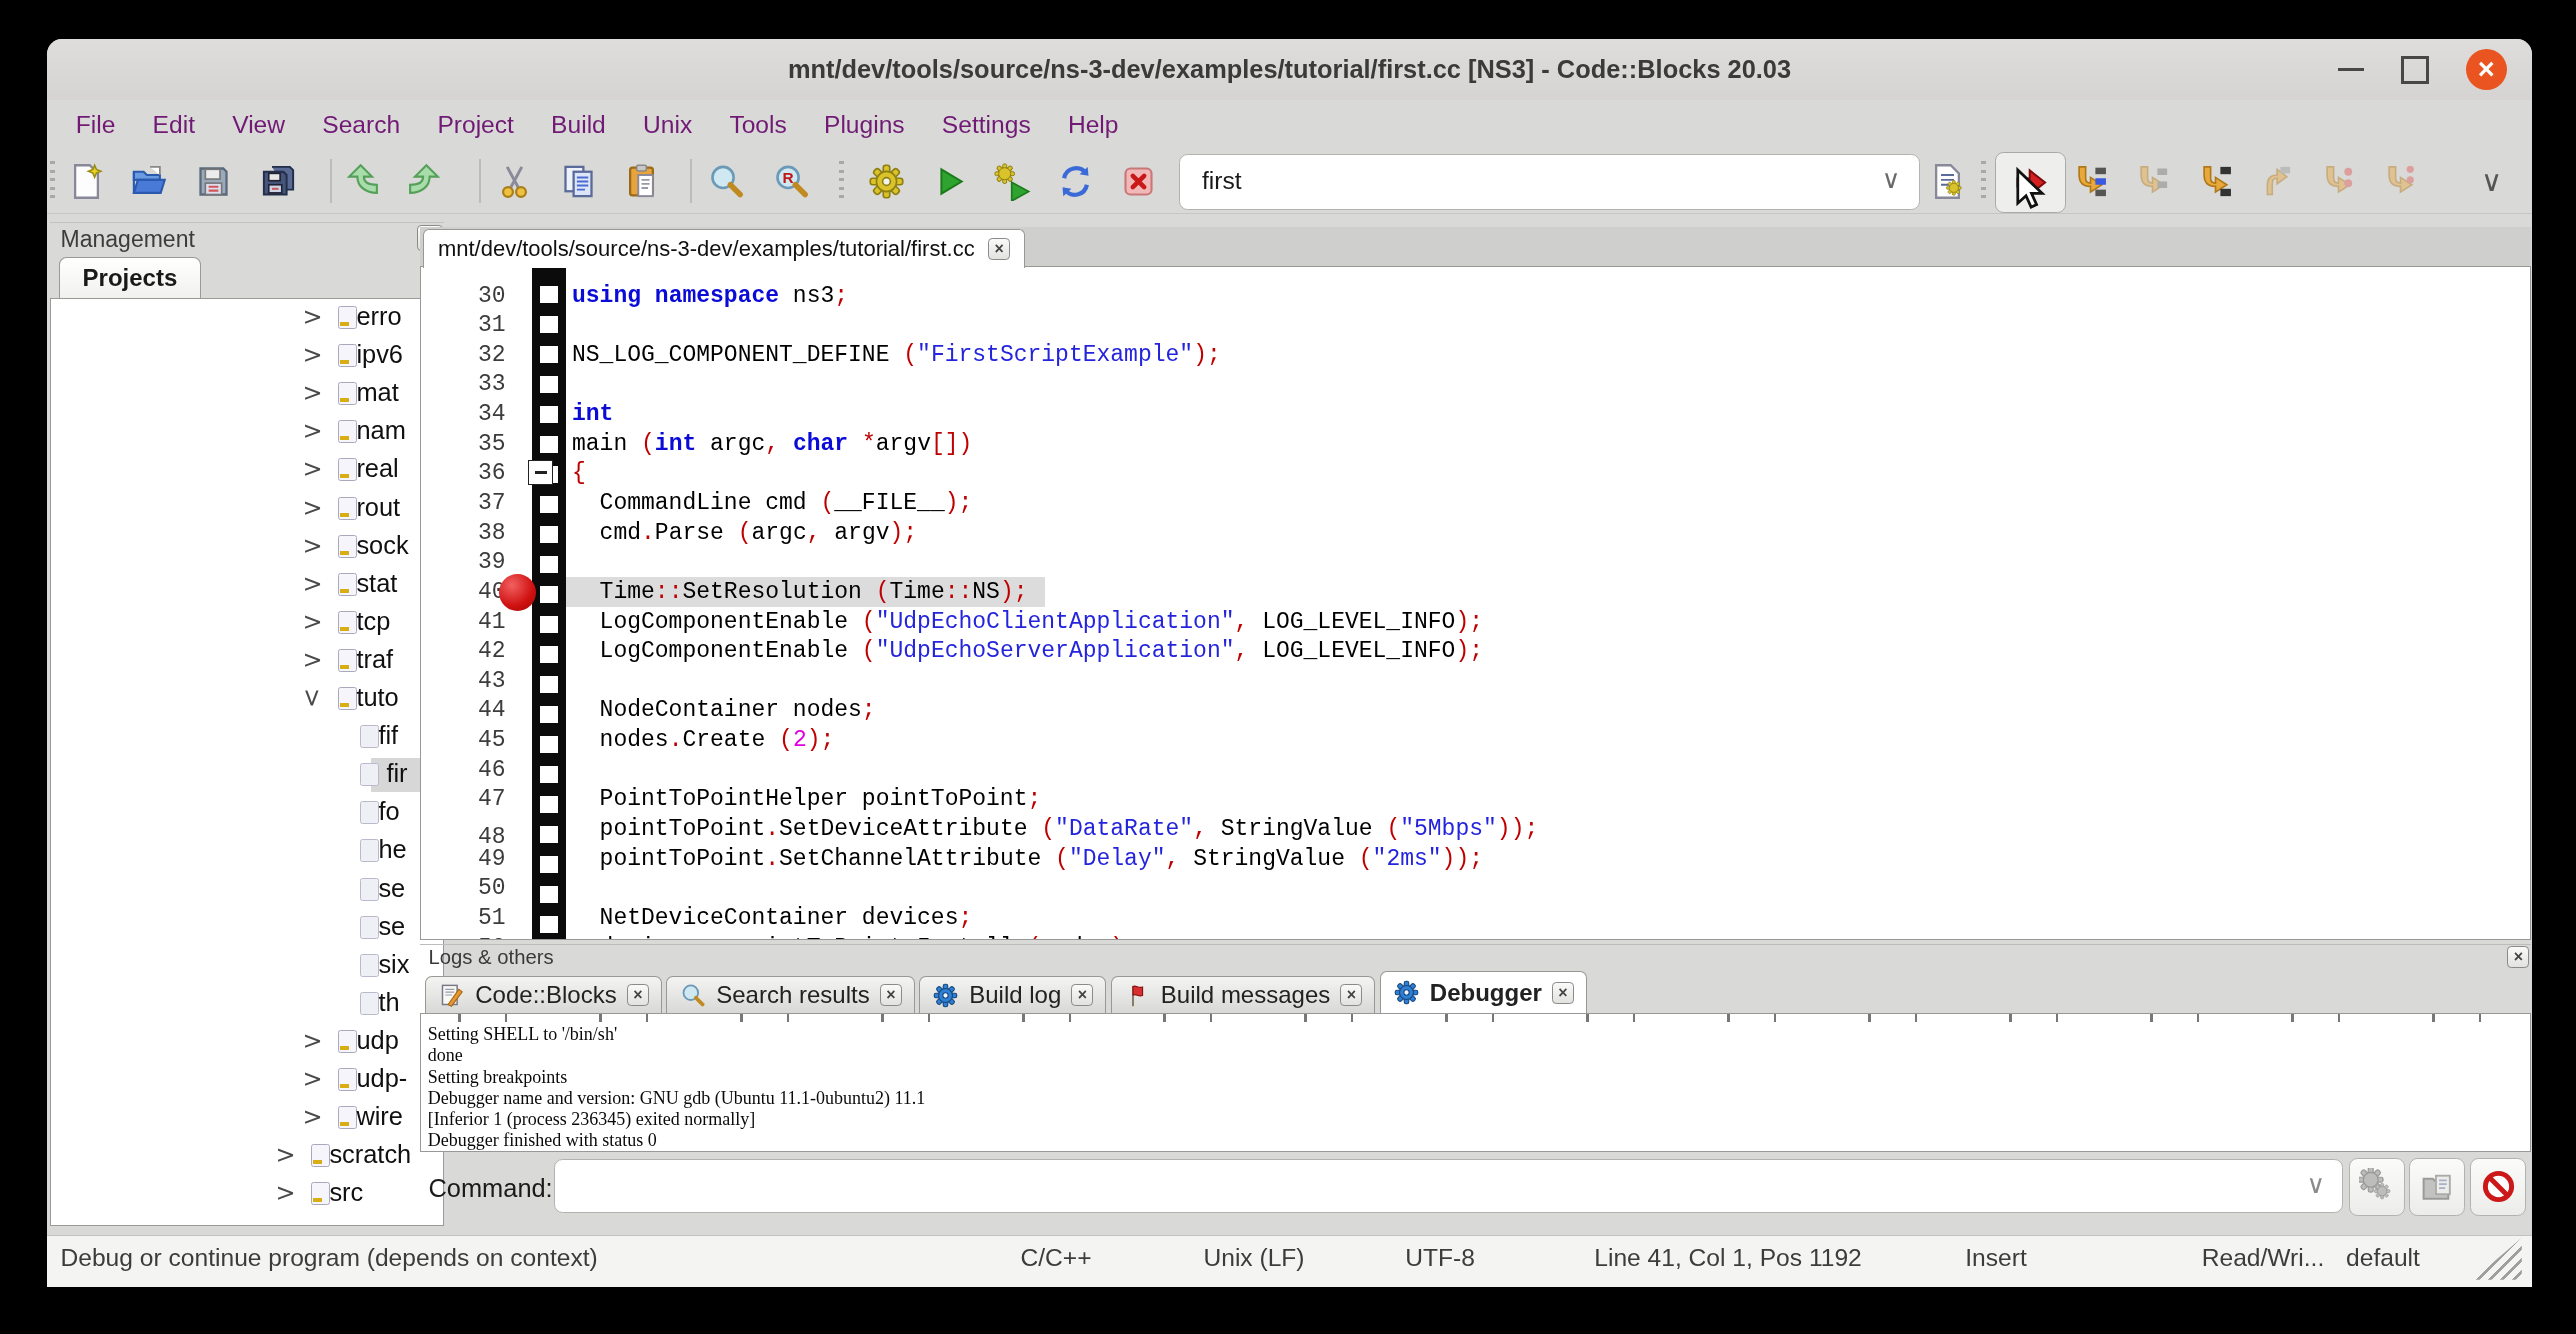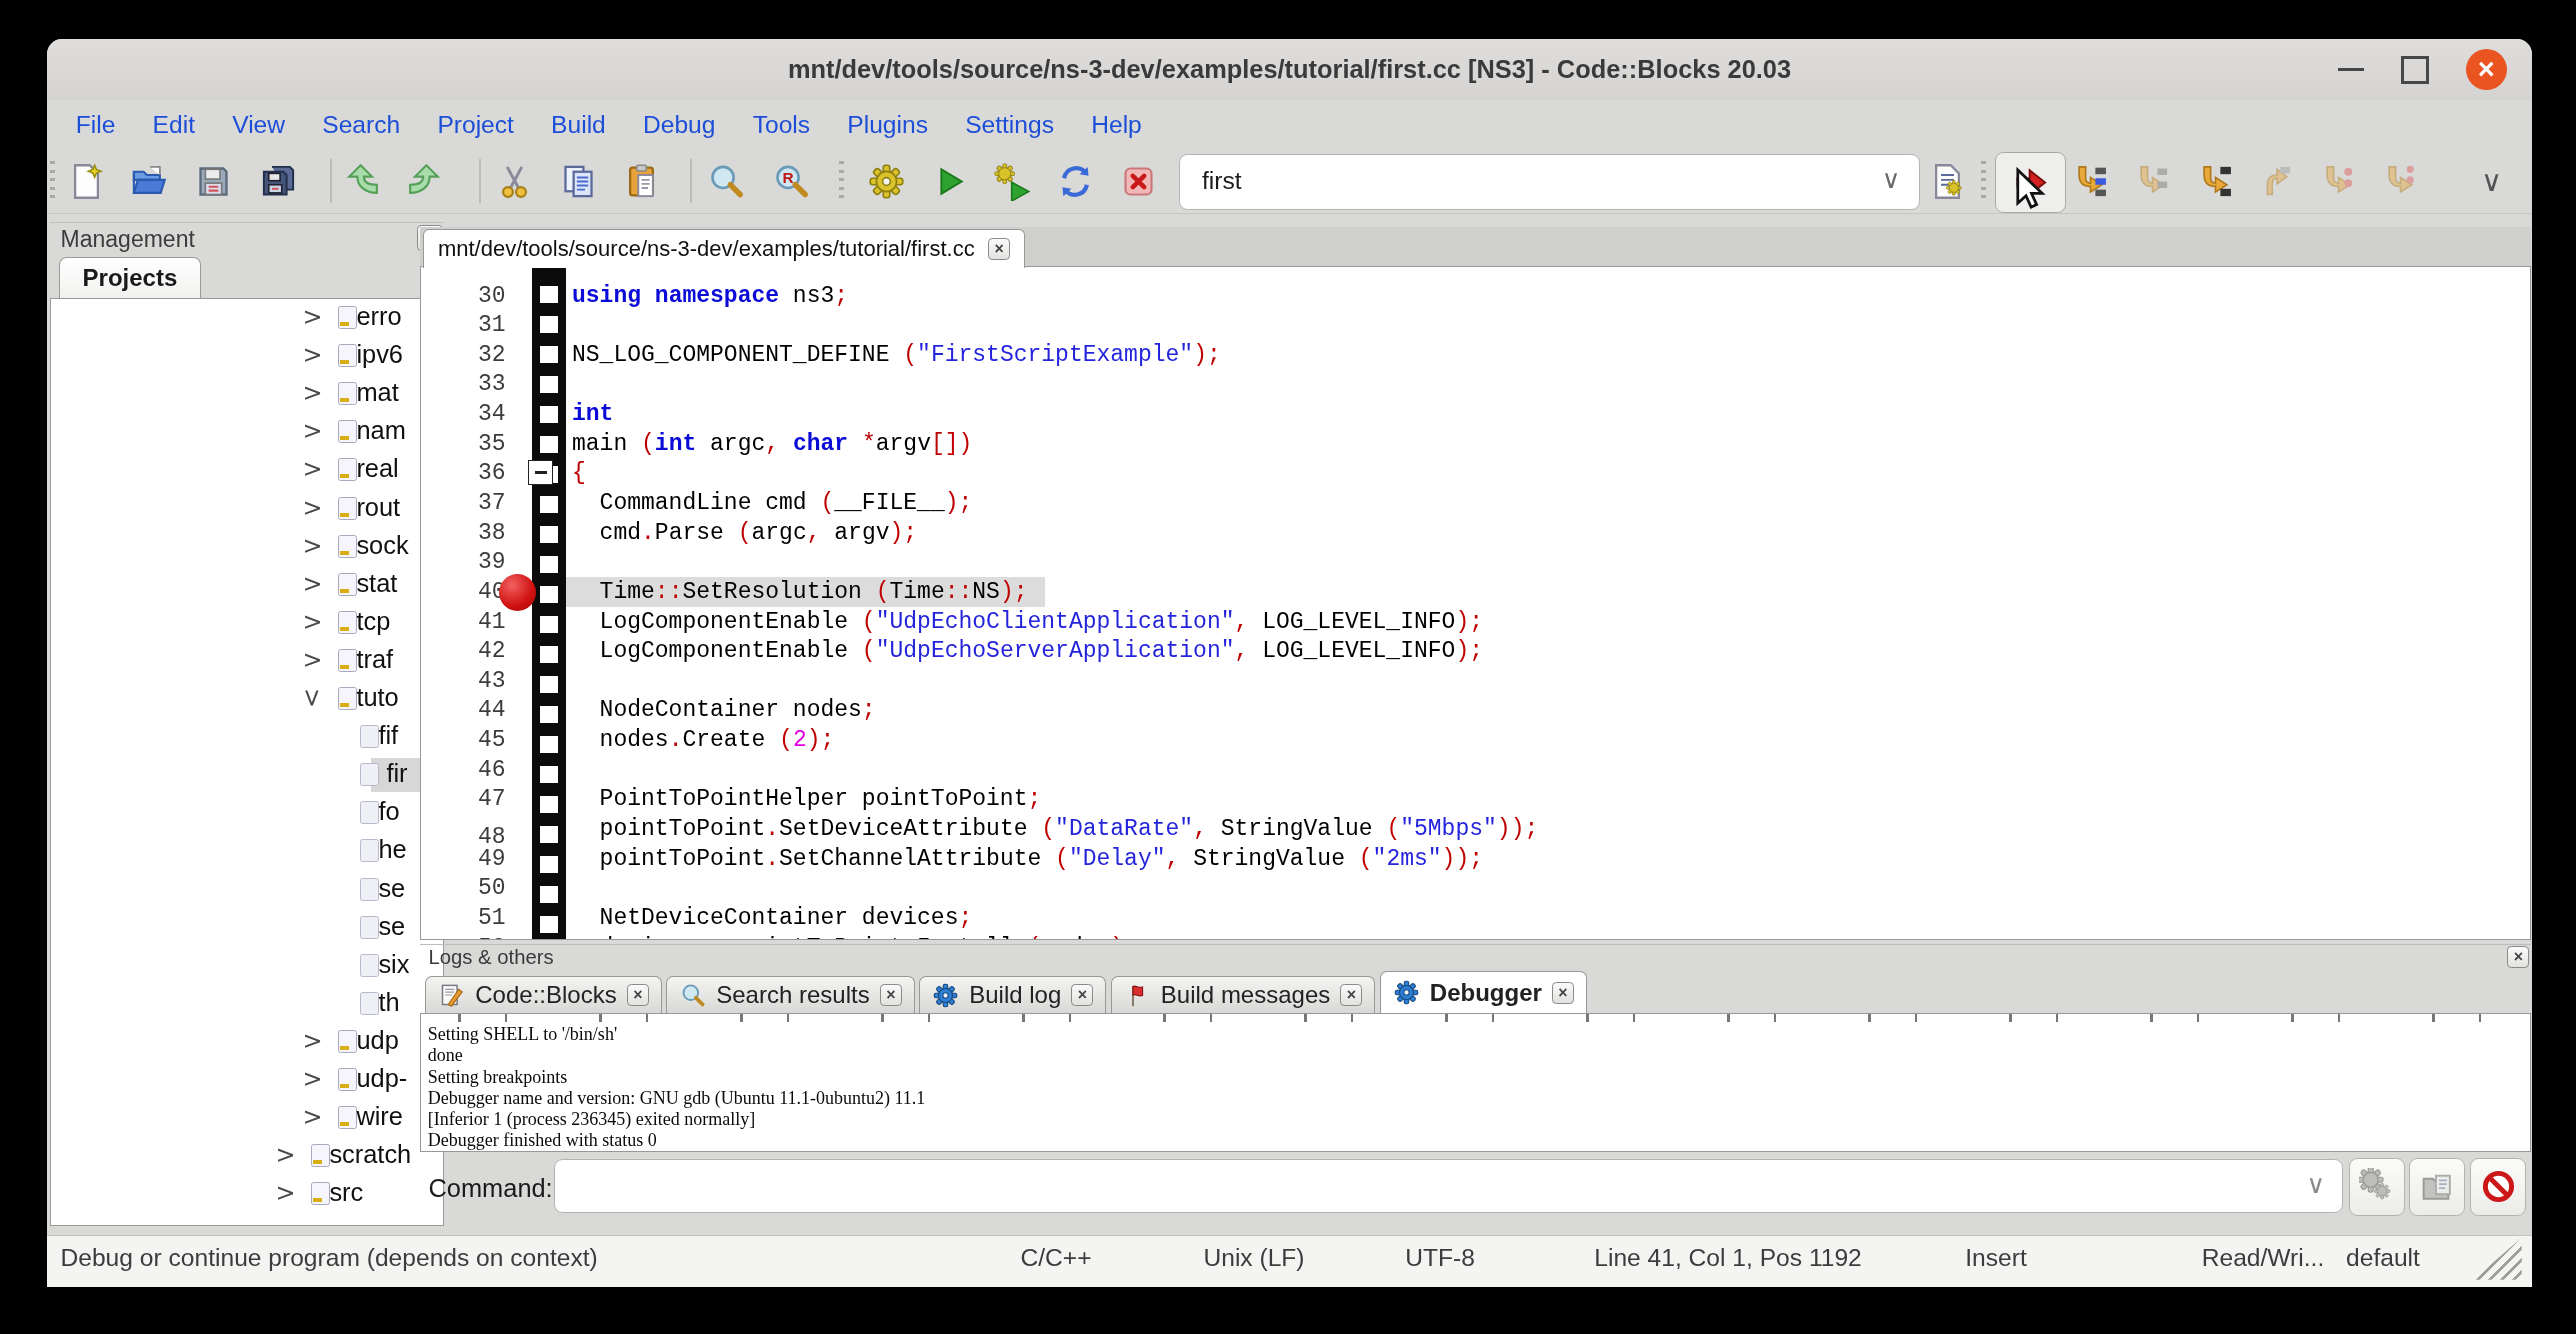--- a/index.html
+++ b/index.html
@@ -13,21 +13,21 @@
   .title{position:absolute;left:254px;right:254px;top:0;height:61px;line-height:61px;text-align:center;
          font-size:25.4px;font-weight:bold;color:#3a3a3a;white-space:nowrap;overflow:hidden;}
   .winbtns{position:absolute;right:25.4px;top:0;height:61px;display:flex;align-items:center;gap:37px;}
   .btn-min{width:25.4px;height:0;border-bottom:3.4px solid #474747;}
   .btn-max{width:22px;height:22px;border:3.4px solid #474747;background:transparent;}
   .btn-close{width:41px;height:41px;border-radius:50%;background:#e95420;color:#fff;display:flex;
              align-items:center;justify-content:center;font-size:29px;font-weight:bold;line-height:1;}
   
   .menubar{position:absolute;top:61px;left:0;right:0;height:49px;display:flex;align-items:center;
            padding-left:10.2px;background:#d9d9d7;}
-  .menu-item{padding:3.4px 18.6px;font-size:24.6px;color:#1d4ed8;}
+  .menu-item{padding:3.4px 18.6px;font-size:24.6px;color:#701a75;}
   
   .toolbar{position:absolute;top:110px;left:0;right:0;height:64px;background:#d9d9d7;
            border-bottom:0.8px solid #c6c6c4;}
   .tbtn{position:absolute;top:6.8px;width:47px;height:51px;display:flex;align-items:center;justify-content:center;}
   .tbtn svg{width:39px;height:39px;}
   .tsep{position:absolute;top:10.2px;width:1.7px;height:44px;background:#bcbcba;}
   .tgrip{position:absolute;top:12px;width:5.1px;height:41px;
          background:repeating-linear-gradient(180deg,#a8a8a6 0 3.4px,transparent 3.4px 8.5px);}
   .combo{position:absolute;left:1132px;top:5.1px;width:739px;height:54px;background:#fff;
          border:1.7px solid #b3b3b1;border-radius:8.5px;}
@@ -139,21 +139,21 @@
     </div>
   </div>
 
   <div class="menubar">
       <div class="menu-item">File</div>
       <div class="menu-item">Edit</div>
       <div class="menu-item">View</div>
       <div class="menu-item">Search</div>
       <div class="menu-item">Project</div>
       <div class="menu-item">Build</div>
-      <div class="menu-item">Debug</div>
+      <div class="menu-item">Unix</div>
       <div class="menu-item">Tools</div>
       <div class="menu-item">Plugins</div>
       <div class="menu-item">Settings</div>
       <div class="menu-item">Help</div>
     </div>
 
   <div class="toolbar">
     <div class="tgrip" style="left:3.4px"></div>
 
     <div class="tbtn" style="left:16px">

